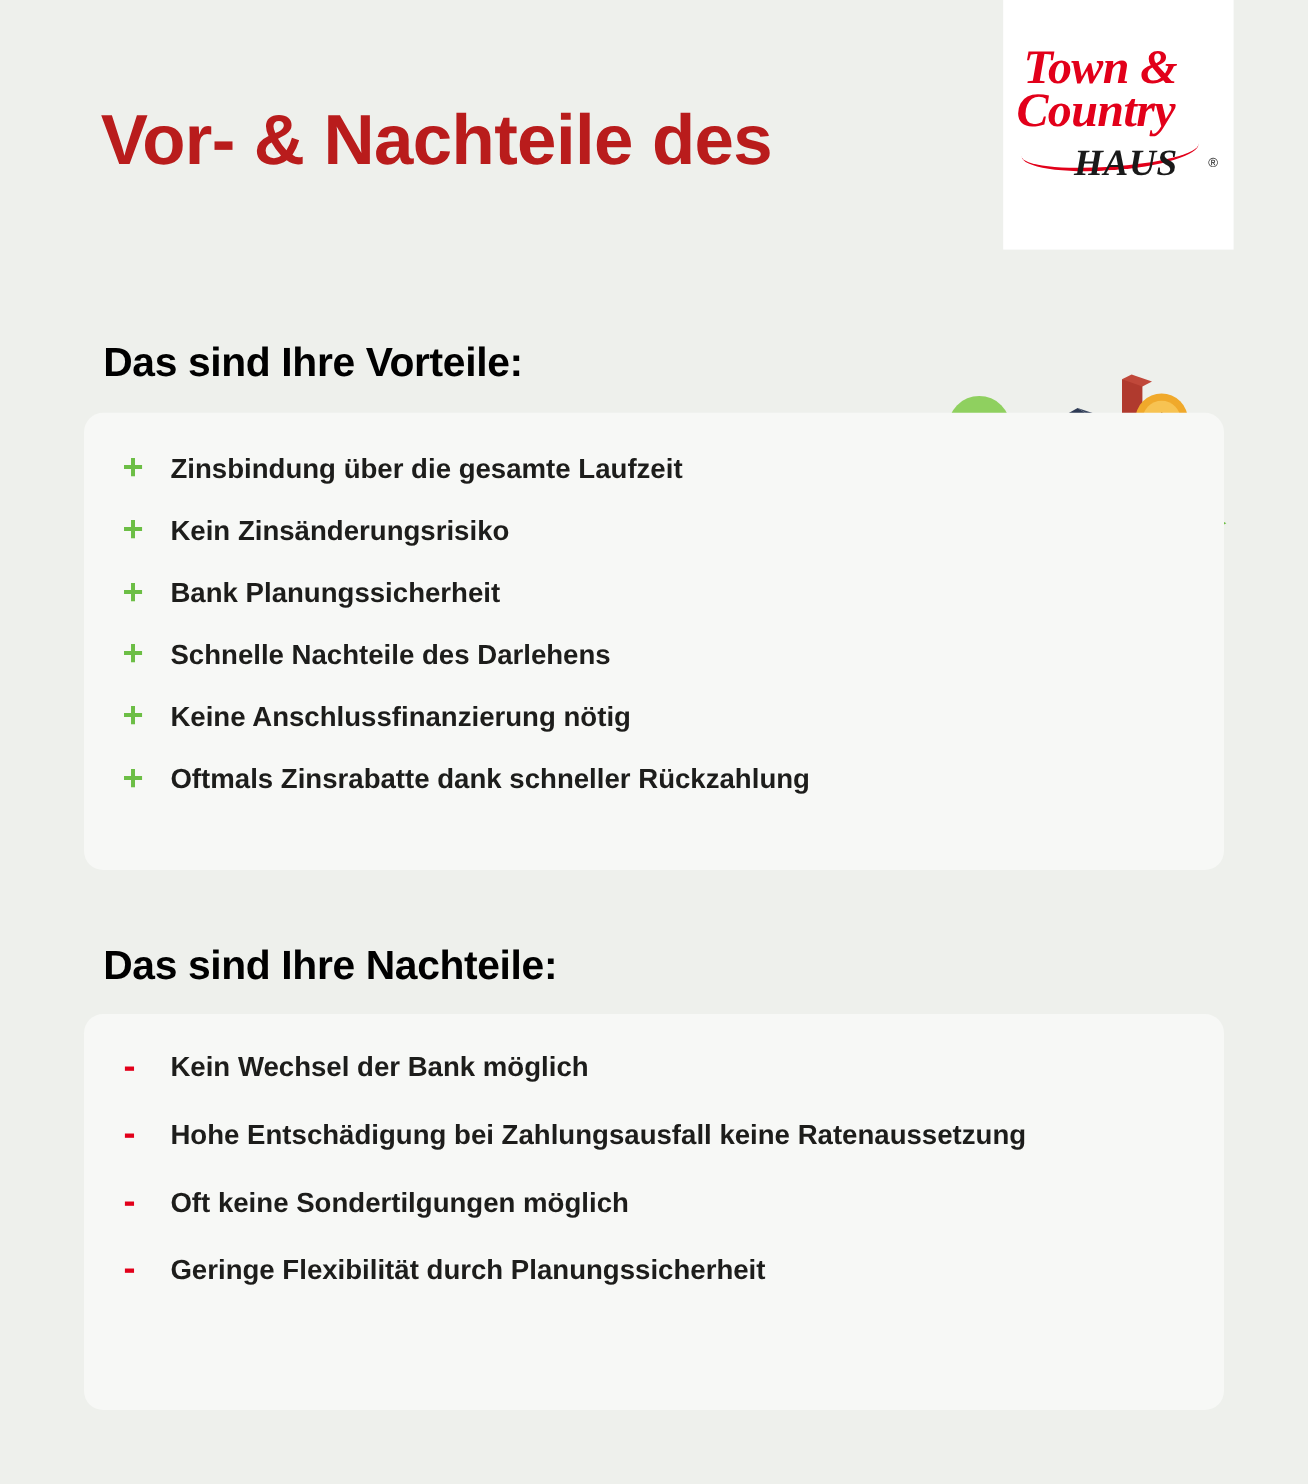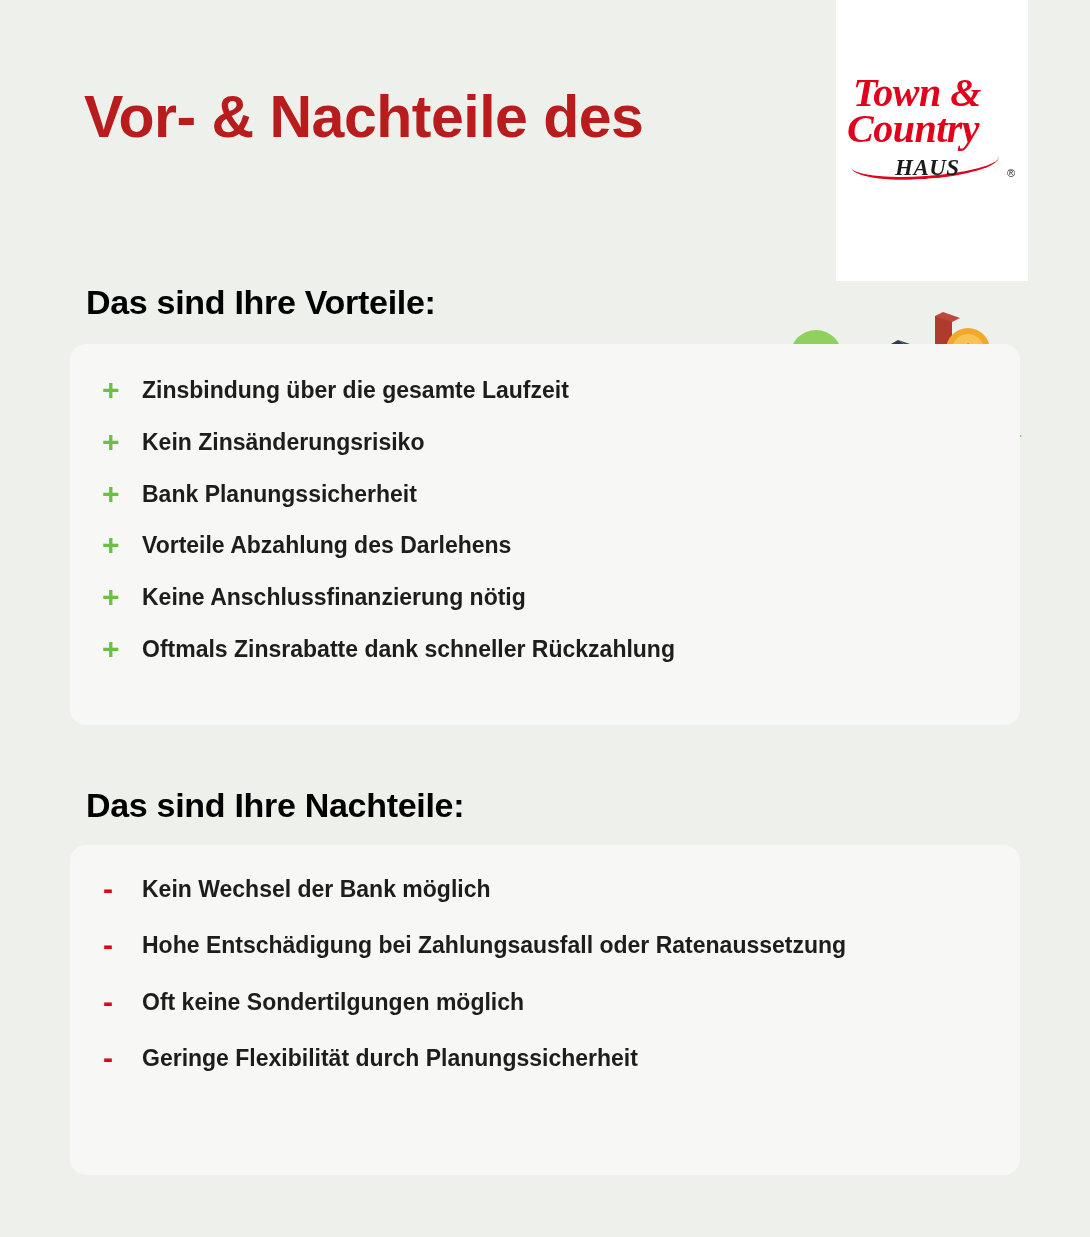--- a/index.html
+++ b/index.html
@@ -12,21 +12,21 @@
     position: relative;
     overflow: hidden;
   }
 
   
   .logo-box {
     position: absolute;
     top: 0;
     right: 62px;
     width: 192px;
-    height: 281px;
+    height: 208px;
     background: #ffffff;
     display: flex;
     align-items: center;
     justify-content: center;
   }
   .logo-inner {
     position: relative;
     width: 170px;
     height: 140px;
   }
@@ -37,21 +37,21 @@
     color: #e2001a;
     line-height: 0.92;
     letter-spacing: -0.5px;
   }
   .logo-town { font-size: 40px; position: absolute; left: 6px; top: 4px; }
   .logo-country { font-size: 40px; position: absolute; left: 0px; top: 40px; }
   .logo-haus {
     font-family: "Liberation Serif", serif;
     font-weight: bold;
     font-style: italic;
-    font-size: 23px;
+    font-size: 31px;
     color: #1a1a1a;
     position: absolute;
     left: 48px;
     top: 84px;
     letter-spacing: 0.5px;
     text-align: right;
   }
   .logo-reg {
     position: absolute;
     right: 2px;
@@ -239,21 +239,21 @@
     <li>
       <span class="mark-plus">+</span>
       <span class="item-text">Kein Zinsänderungsrisiko</span>
     </li>
     <li>
       <span class="mark-plus">+</span>
       <span class="item-text">Bank Planungssicherheit</span>
     </li>
     <li>
       <span class="mark-plus">+</span>
-      <span class="item-text">Vorteile Abzahlung des Darlehens</span>
+      <span class="item-text">Schnelle Nachteile des Darlehens</span>
     </li>
     <li>
       <span class="mark-plus">+</span>
       <span class="item-text">Keine Anschlussfinanzierung nötig</span>
     </li>
     <li>
       <span class="mark-plus">+</span>
       <span class="item-text">Oftmals Zinsrabatte dank schneller Rückzahlung</span>
     </li>
   </ul>
@@ -261,21 +261,21 @@
 
 <div class="section-title" id="cons-title">Das sind Ihre Nachteile:</div>
 <div class="card" id="cons-card">
   <ul class="list">
     <li>
       <span class="mark-minus">-</span>
       <span class="item-text">Kein Wechsel der Bank möglich</span>
     </li>
     <li>
       <span class="mark-minus">-</span>
-      <span class="item-text">Hohe Entschädigung bei Zahlungsausfall oder Ratenaussetzung</span>
+      <span class="item-text">Hohe Entschädigung bei Zahlungsausfall keine Ratenaussetzung</span>
     </li>
     <li>
       <span class="mark-minus">-</span>
       <span class="item-text">Oft keine Sondertilgungen möglich</span>
     </li>
     <li>
       <span class="mark-minus">-</span>
       <span class="item-text">Geringe Flexibilität durch Planungssicherheit</span>
     </li>
   </ul>

